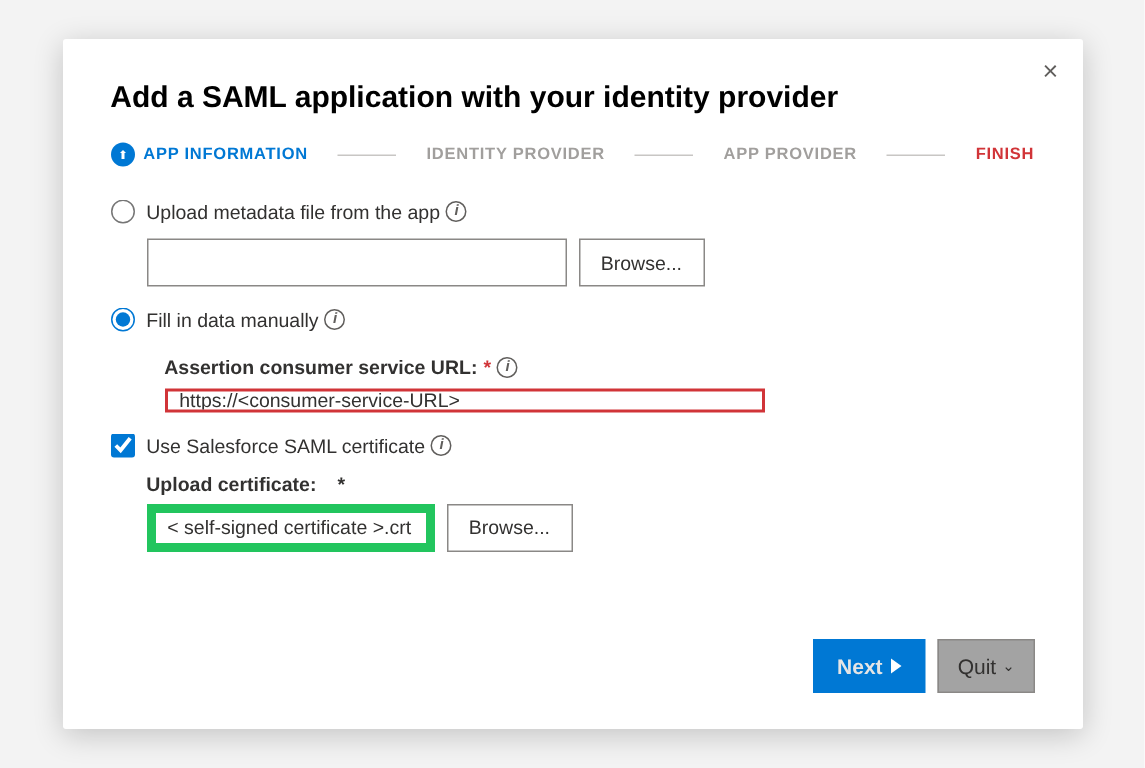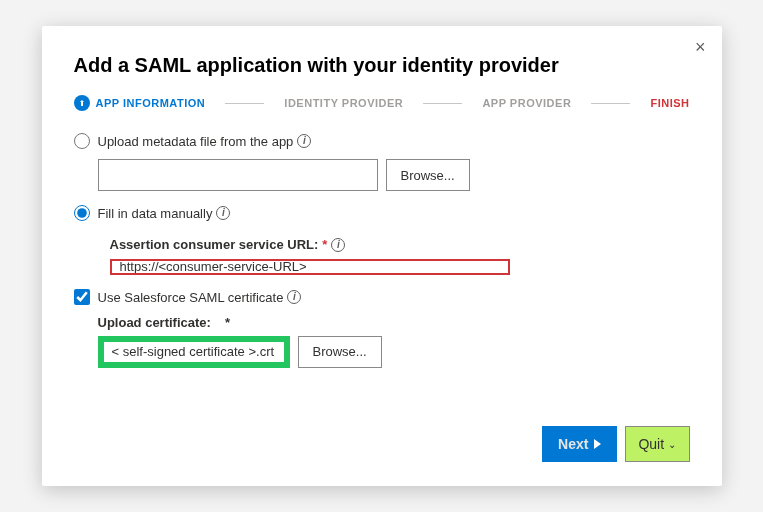--- a/index.html
+++ b/index.html
@@ -247,21 +247,21 @@
       height: 36px;
       padding: 0 16px;
       font-size: 14px;
       font-weight: 600;
       cursor: pointer;
       display: flex;
       align-items: center;
       gap: 6px;
     }
     .btn-quit {
-      background: #bef264;
+      background: #a3a3a3;
       color: #323130;
       border: 1px solid #8a8886;
       height: 36px;
       padding: 0 12px;
       font-size: 14px;
       cursor: pointer;
       display: flex;
       align-items: center;
       gap: 4px;
       text-align: right;

